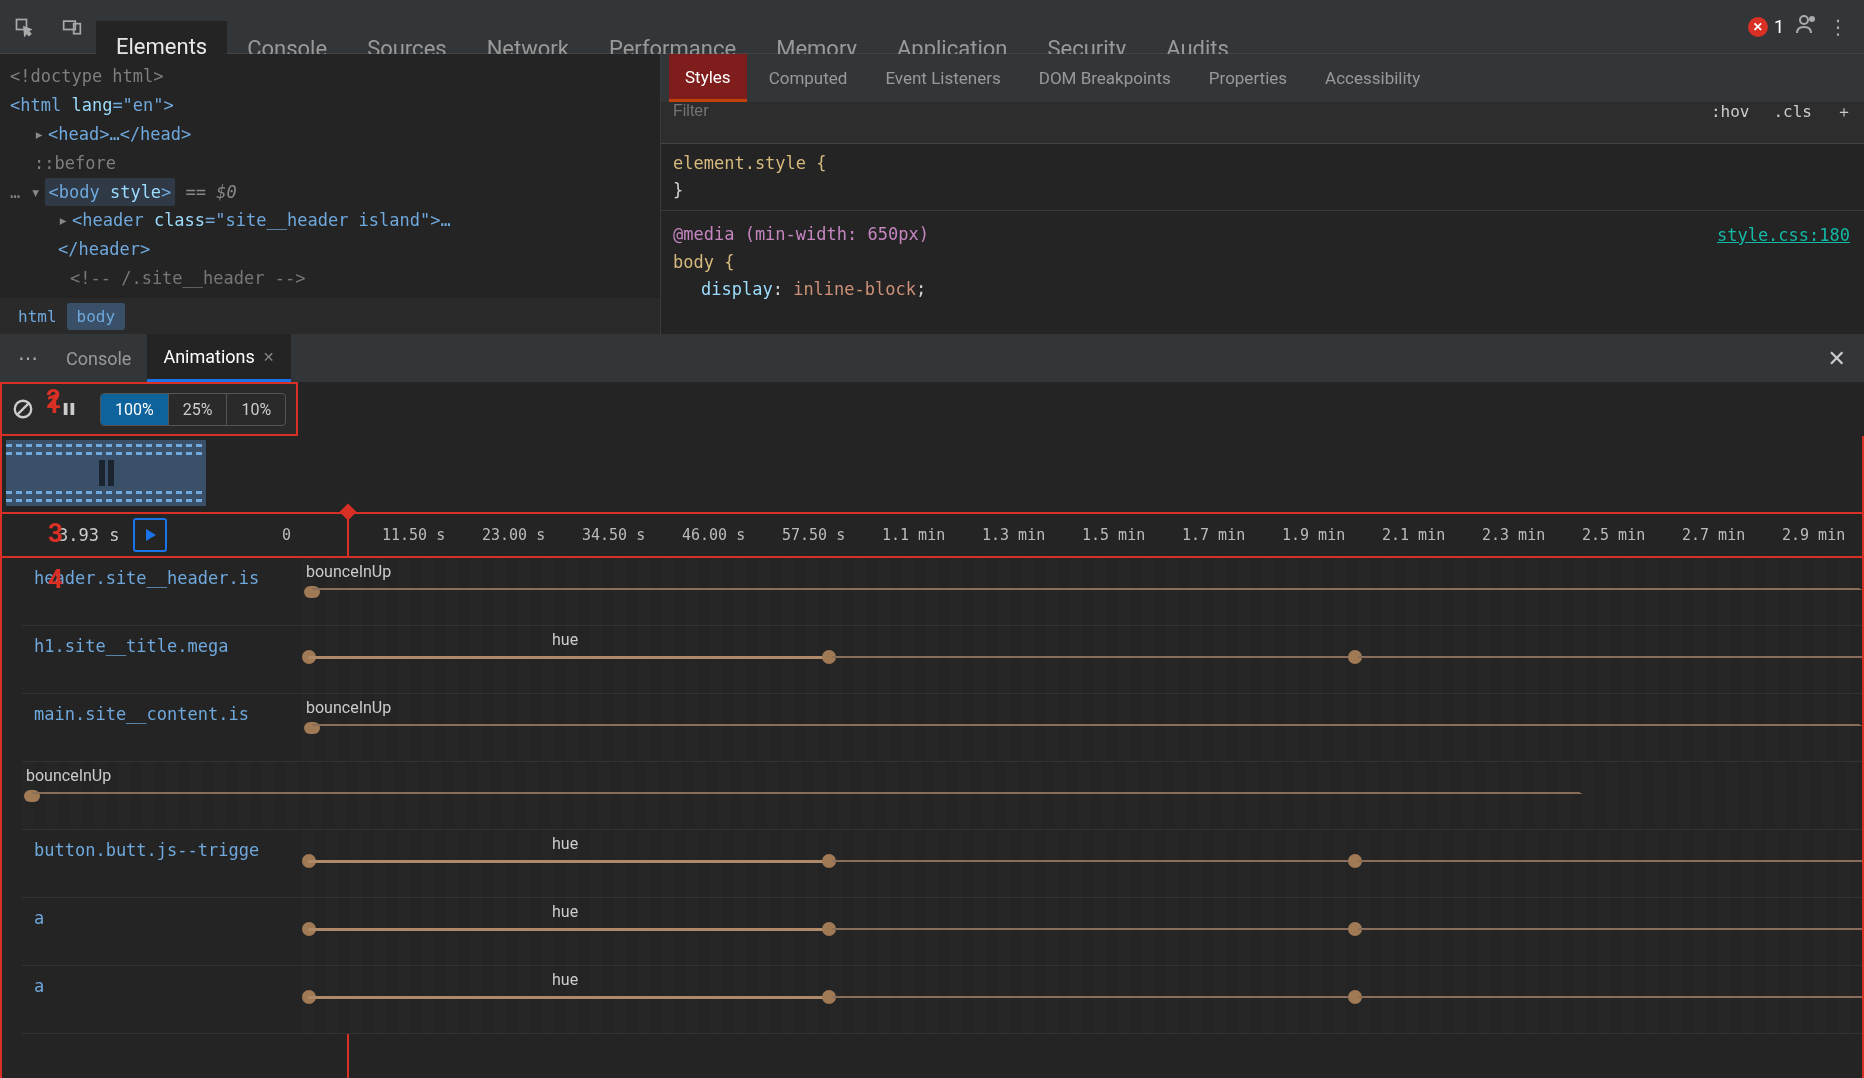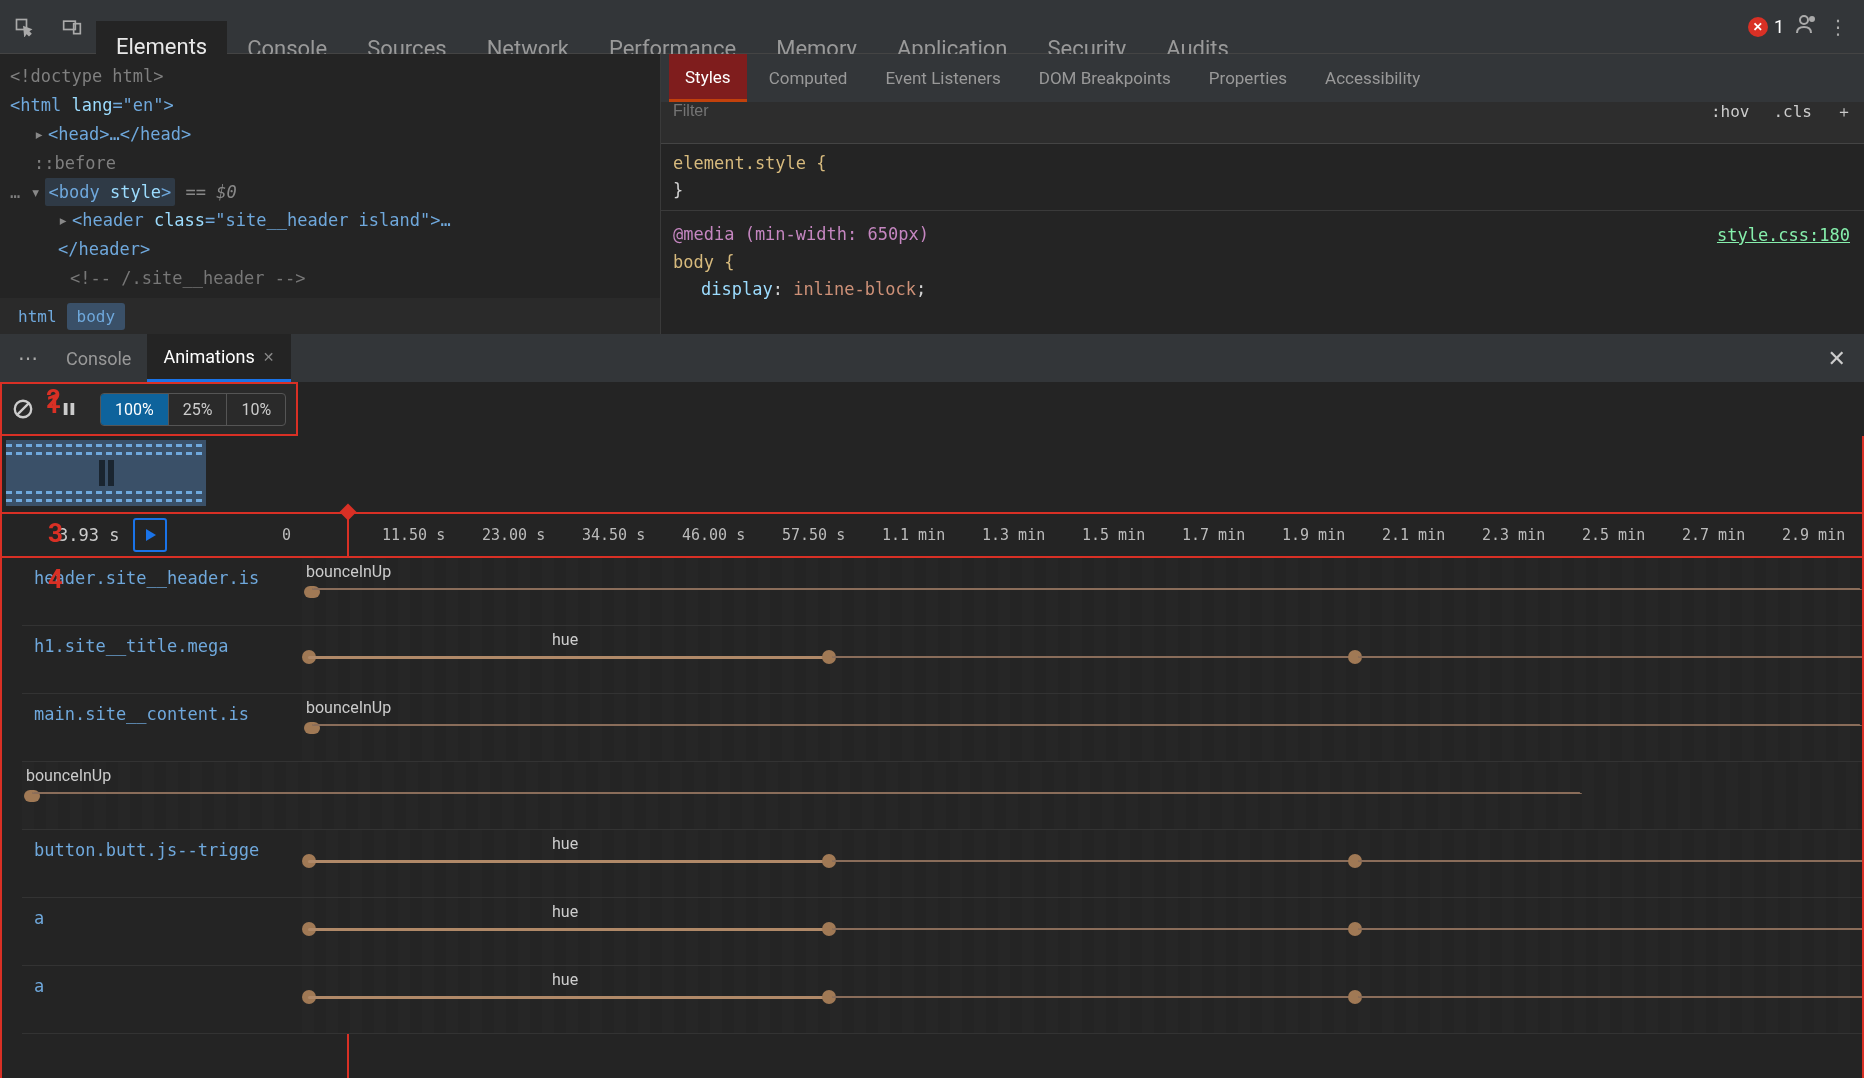--- a/index.html
+++ b/index.html
@@ -37,21 +37,21 @@
 .filter-bar { height:42px; display:flex; align-items:flex-start; background:#2d2d2d; border-bottom:1px solid #444; }
 .filter-bar input { flex:1; background:transparent; border:none; color:#aaa; padding:0 12px; font-size:16px; outline:none; }
 .filter-bar .fbtn { padding:0 12px; color:#ccc; font-size:16px; cursor:pointer; font-family:Menlo,monospace; }
 .plus { font-size:22px; }
 .styles-body { flex:1; font-size:17px; padding:6px 12px; line-height:1.6; overflow:hidden; position:relative; }
 .styles-body .kw { color:#c586c0;text-align:center; }
 .styles-body .prop { color:#9cdcfe; }
 .styles-body .val { color:#ce9178; }
 .styles-body .punc { color:#d4d4d4; }
 .styles-body .sel2 { color:#d7ba7d; }
-.src-link { position:absolute; right:14px; top:78px; color:#86efac; text-decoration:underline; font-size:17px; }
+.src-link { position:absolute; right:14px; top:78px; color:#14b8a6; text-decoration:underline; font-size:17px; }
 .rule-sep { border-top:1px solid #3a3a3a; margin:6px -12px; padding-top:4px; }
 
 .drawer-tabs { height:48px; background:#333639; display:flex; align-items:center; padding:0 8px; position:relative; }
 .drawer-tabs .dots { color:#aaa; padding:0 10px; font-size:20px; letter-spacing:2px; }
 .drawer-tabs .dtab { padding:0 16px; height:48px; display:flex; align-items:center; color:#999; font-size:18px; cursor:pointer; }
 .drawer-tabs .dtab.active { color:#fff; background:#242424; border-bottom:3px solid #1a73e8; }
 .drawer-tabs .dtab .close { margin-left:8px; color:#888; font-size:14px; }
 .drawer-tabs .close-x { position:absolute; right:18px; color:#ccc; font-size:22px; cursor:pointer; }
 
 .anim-panel { background:#242424; }

